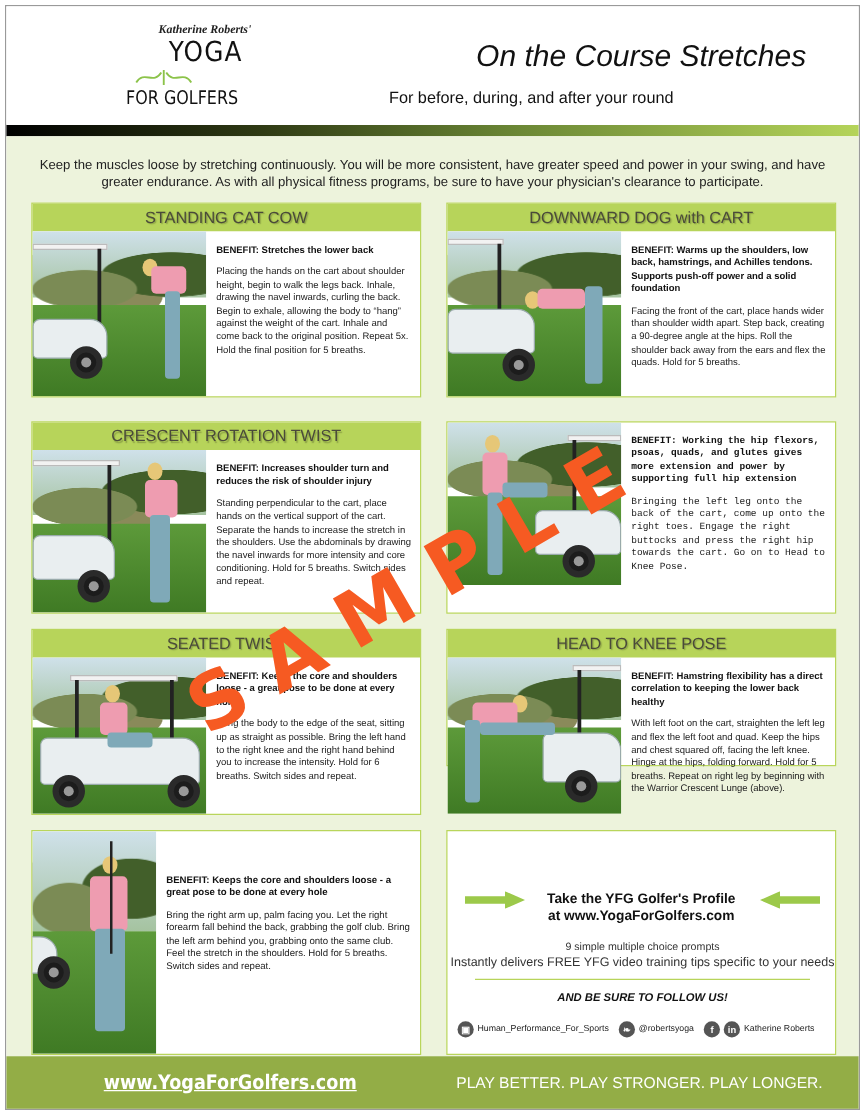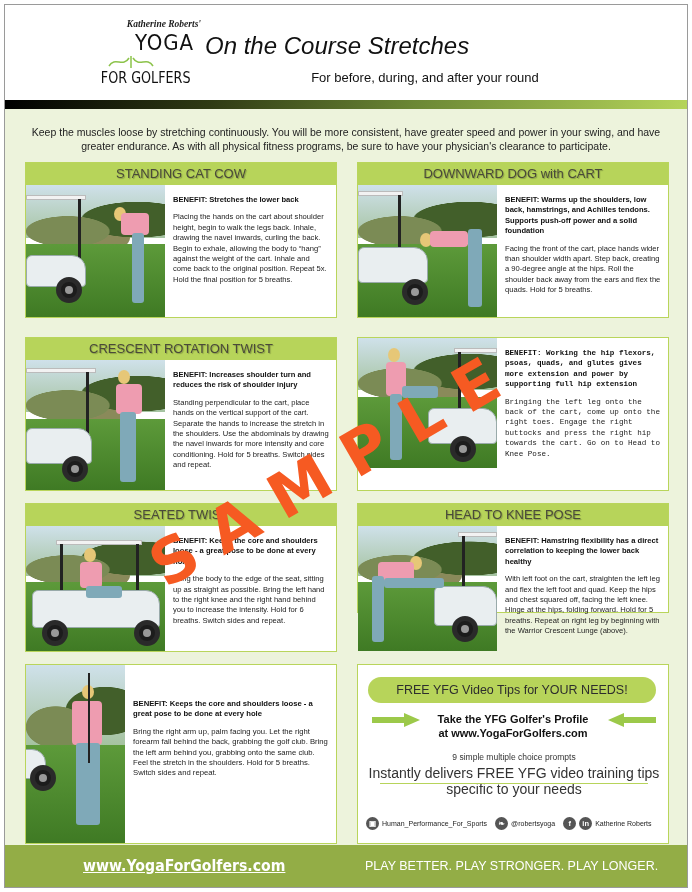--- a/index.html
+++ b/index.html
@@ -8,21 +8,21 @@
 
   .page { position: absolute; left: 4px; top: 4px; width: 684px; height: 884px; border: 1px solid #9a9a9a; background: #ffffff; overflow: hidden; }
 
   
   .header { position: absolute; left: 0; top: 0; width: 682px; height: 94px; background: #fff; }
   .logo { position: absolute; left: 56px; top: 10px; width: 140px; height: 82px; text-align: right; }
   .logo-by { font-family: "Liberation Serif", serif; font-style: italic; font-weight: bold; font-size: 9.5px; color: #222; display: block; margin-top: 4px; }
   .logo-yoga { display: block; font-family: "DejaVu Sans", sans-serif; font-size: 22px; letter-spacing: 1px; color: #111; line-height: 22px; margin-top: 3px; font-weight: normal; transform: scaleX(0.9); }
   .logo-swirl { display: block; height: 16px; margin: 0 auto; width: 60px; }
   .logo-golfers { display: block; font-family: "DejaVu Sans", sans-serif; font-size: 15px; color: #111; line-height: 16px; transform: scaleX(0.85); }
-  .title { position: absolute; left: 200px; top: 27px; width: 440px; text-align: left; font-style: italic; font-size: 24px; color: #111; }
+  .title { position: absolute; left: 200px; top: 27px; width: 440px; text-align: right; font-style: italic; font-size: 24px; color: #111; }
   .subtitle { position: absolute; left: 200px; top: 65px; width: 440px; text-align: center; font-size: 13px; color: #111; }
 
   .grad-bar { position: absolute; left: 0; top: 95px; width: 682px; height: 9px; background: linear-gradient(to right, #000 0%, #2f3a14 30%, #6b8735 60%, #b5d45a 100%); }
 
   .body-area { position: absolute; left: 0; top: 104px; width: 682px; height: 736px; background: #edf3dc; }
   .intro { position: absolute; left: 20px; top: 16px; width: 642px; text-align: center; font-size: 10.5px; line-height: 14px; color: #222; }
 
   
   .card { position: absolute; width: 312px; background: #fff; border: 1px solid #b9d55b; }
   .card-head { height: 22px; background: #b7d45a; text-align: center; font-size: 13px; line-height: 22px; color: #4a4a3a; text-shadow: 1px 1px 1px rgba(0,0,0,0.25); }
@@ -42,21 +42,21 @@
   .person-head { position: absolute; width: 12px; height: 14px; border-radius: 50%; background: #e6c777; }
   .roof { position: absolute; height: 5px; background: #f2f2f2; border: 1px solid #bbb; }
   .pole { position: absolute; width: 3px; background: #222; }
 
   
   .promo { position: absolute; left: 352px; top: 555px; width: 312px; height: 180px; background: #fff; border: 1px solid #b9d55b; }
   .promo-pill { position: absolute; left: 10px; top: 12px; width: 288px; height: 26px; border-radius: 13px; background: #b7d45a; text-align: center; font-size: 12.5px; line-height: 26px; color: #2d2d2d; }
   .arrow { position: absolute; top: 48px; width: 48px; height: 14px; }
   .promo-take { position: absolute; left: 70px; top: 47px; width: 170px; text-align: center; font-weight: bold; font-size: 11px; line-height: 14px; color: #111; }
   .promo-line1 { position: absolute; left: 0; top: 87px; width: 312px; text-align: center; font-size: 8.5px; color: #333; }
-  .promo-line2 { position: absolute; left: 0; top: 100px; width: 312px; text-align: center; font-size: 14px; color: #333; }
+  .promo-line2 { position: absolute; left: 0; top: 100px; width: 312px; text-align: center; font-size: 10px; color: #333; }
   .promo-rule { position: absolute; left: 22px; top: 118px; width: 268px; height: 1px; background: #b7d45a; }
   .promo-follow { position: absolute; left: 0; top: 128px; width: 312px; text-align: center; font-size: 9px; font-weight: bold; font-style: italic; color: #111; }
   .social { position: absolute; left: 8px; top: 150px; width: 300px; height: 16px; display: flex; align-items: center; font-size: 7px; color: #222; }
   .sicon { width: 13px; height: 13px; border-radius: 50%; background: #555; color: #fff; font-size: 7.5px; text-align: center; line-height: 13px; font-weight: bold; margin-right: 3px; flex: 0 0 auto; }
   .stext { margin-right: 8px; white-space: nowrap; }
 
   .watermark { position: absolute; left: 150px; top: 425px; width: 400px; font-family: "DejaVu Sans", sans-serif; font-weight: bold; font-size: 62px; color: #f65a22; letter-spacing: 22px; transform: rotate(-30deg); transform-origin: left center; white-space: nowrap; pointer-events: none; transform-box: border-box; }
 
   .footer { position: absolute; left: 0; top: 840px; width: 682px; height: 43px; background: #93ad46; }
   .footer-url { position: absolute; left: 78px; top: 11px; font-family: "DejaVu Sans", sans-serif; font-weight: bold; font-size: 16px; color: #fff; text-decoration: underline; transform: scaleX(0.88); transform-origin: left center; }
@@ -232,34 +232,34 @@
         <div class="person-leg" style="left:50px; top:78px; width:24px; height:82px;"></div>
         <div class="pole" style="left:62px; top:8px; height:90px; width:2px;"></div>
       </div>
       <div class="card-text" style="left:107px; top:34px; font-size:7.7px;">
         <div class="benefit">BENEFIT:  Keeps the core and shoulders loose - a great pose to be done at every hole</div>
         <div>Bring the right arm up, palm facing you. Let the right forearm fall behind the back, grabbing the golf club. Bring the left arm behind you, grabbing onto the same club. Feel the stretch in the shoulders. Hold for 5 breaths. Switch sides and repeat.</div>
       </div>
     </div>
 
     <div class="promo">
-      <div class="promo-pill">FREE YFG Video Tips for YOUR NEEDS!</div>
       <svg class="arrow" style="left:14px;" viewBox="0 0 48 14">
         <polygon points="0,4 32,4 32,0 48,7 32,14 32,10 0,10" fill="#9cc94a"></polygon>
       </svg>
       <div class="promo-take">
         <div>Take the YFG Golfer's Profile</div>
         <div>at www.YogaForGolfers.com</div>
       </div>
       <svg class="arrow" style="left:250px;" viewBox="0 0 48 14">
         <polygon points="48,4 16,4 16,0 0,7 16,14 16,10 48,10" fill="#9cc94a"></polygon>
       </svg>
       <div class="promo-line1">9 simple multiple choice prompts</div>
       <div class="promo-line2">Instantly delivers FREE YFG video training tips specific to your needs</div>
       <div class="promo-rule"></div>
+      <div class="promo-follow">AND BE SURE TO FOLLOW US!</div>
       <div class="social">
         <span class="sicon">▣</span>
         <span class="stext">Human_Performance_For_Sports</span>
         <span class="sicon">❧</span>
         <span class="stext">@robertsyoga</span>
         <span class="sicon">f</span>
         <span class="sicon">in</span>
         <span class="stext">Katherine Roberts</span>
       </div>
     </div>

